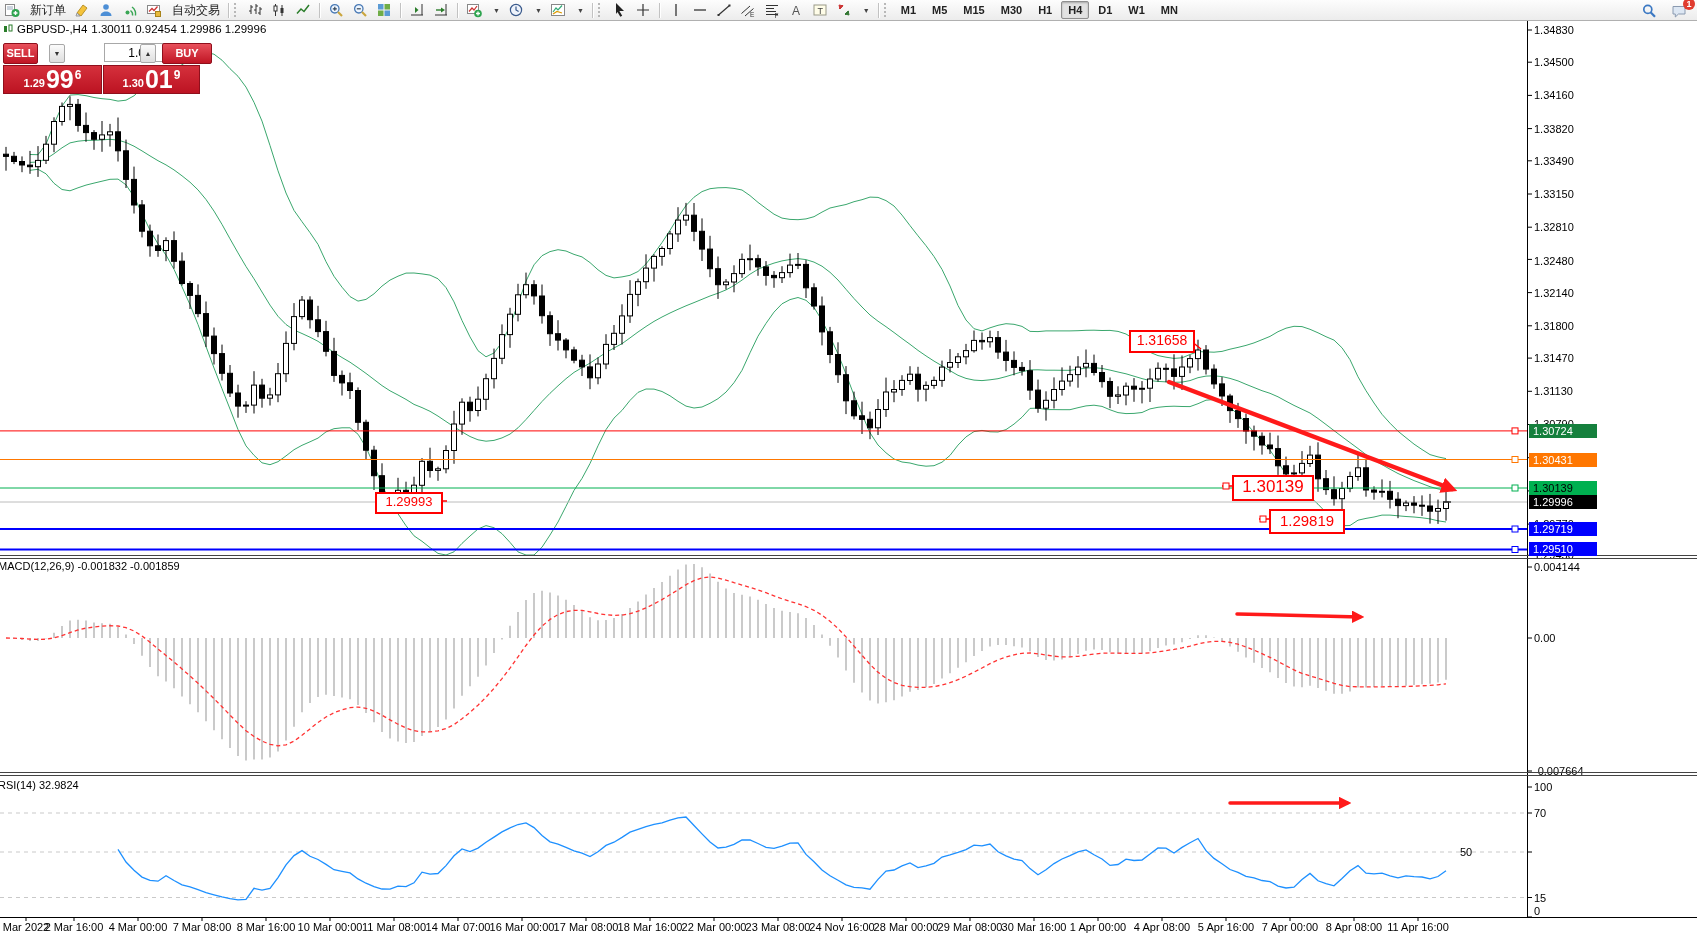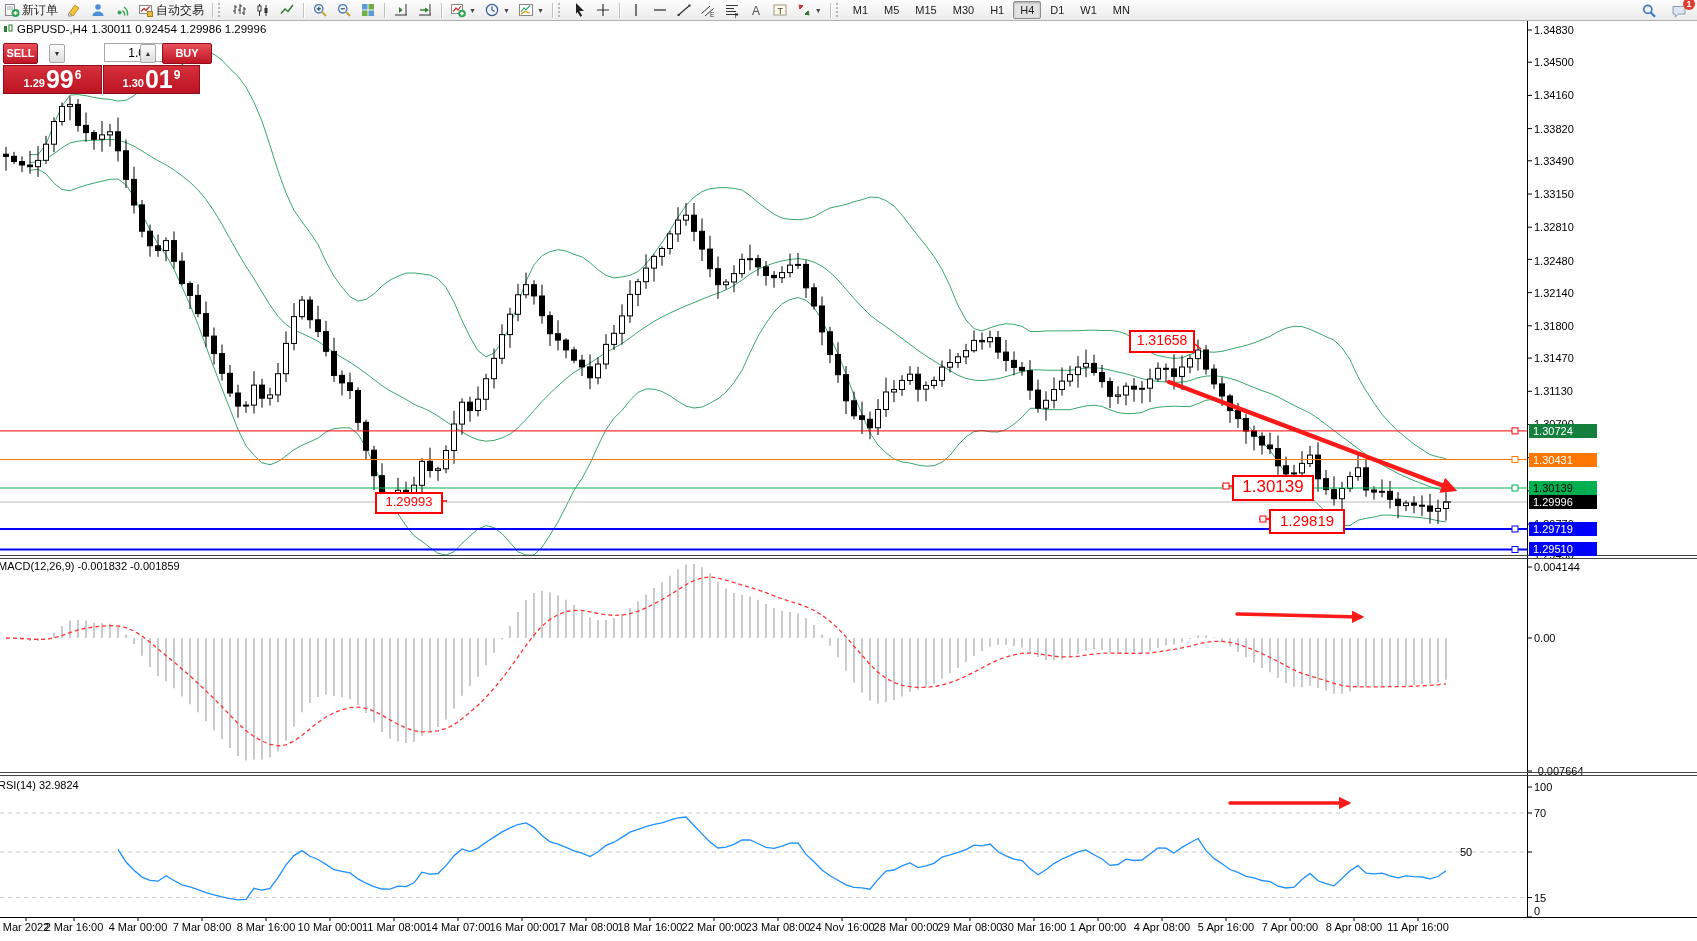--- a/index.html
+++ b/index.html
@@ -2,27 +2,27 @@
 <html><head>
 <meta charset="utf-8">
 <style>
   html,body{margin:0;padding:0;background:#fff;}
   #app{position:relative;width:1697px;height:941px;background:#fff;overflow:hidden;
        font-family:"Liberation Sans",sans-serif;color:#000;}
   
   #toolbar{position:absolute;left:0;top:0;width:1697px;height:20px;
     background:linear-gradient(#fdfdfd,#ececec);border-bottom:1px solid #b0b0b0;
     display:flex;align-items:center;white-space:nowrap;z-index:6;}
-  .tbtn{height:18px;padding:0 3px;display:inline-flex;align-items:center;gap:2px;
+  .tbtn{height:18px;padding:0 3px;display:inline-flex;align-items:center;gap:10px;
     border:1px solid transparent;border-radius:2px;font-size:12px;color:#222;cursor:default;}
   .tbtn svg{width:16px;height:16px;display:block;}
   .tsep{width:1px;height:15px;background:#c2c2c2;margin:0 4px;box-shadow:1px 0 0 #fff;}
   .thandle{width:4px;height:14px;margin:0 3px 0 1px;border-left:2px dotted #b8b8b8;}
   .ddn{font-size:7px;color:#444;margin-left:1px;}
-  .tf{font-size:11px;height:16px;line-height:16px;padding:0 6px;margin:4px 1px;border:1px solid transparent;border-radius:2px;color:#222;}
+  .tf{font-size:11px;height:16px;line-height:16px;padding:0 6px;margin:4px 1px;border:1px solid transparent;border-radius:2px;color:#222;font-weight:bold;}
   .tf.active{background:#e2e2e2;border:1px solid #8f8f8f;box-shadow:inset 0 1px 2px rgba(0,0,0,.25);}
   #tb-right{position:absolute;right:6px;top:1px;display:flex;align-items:center;gap:6px;}
   .badge{position:absolute;right:-5px;top:-4px;background:#e03c2f;color:#fff;font-size:9px;
     width:12px;height:12px;border-radius:50%;text-align:center;line-height:12px;font-weight:bold;}
   
   #title-line{position:absolute;left:3px;top:23px;font-size:11.5px;z-index:5;display:flex;align-items:center;gap:4px;}
   
   .oc{position:absolute;z-index:7;}
   .ocbtn{background:linear-gradient(#e8505b,#c01524);border:1px solid #8f0f1c;border-radius:2px;
      color:#fff;font-size:11px;font-weight:bold;text-align:center;}

